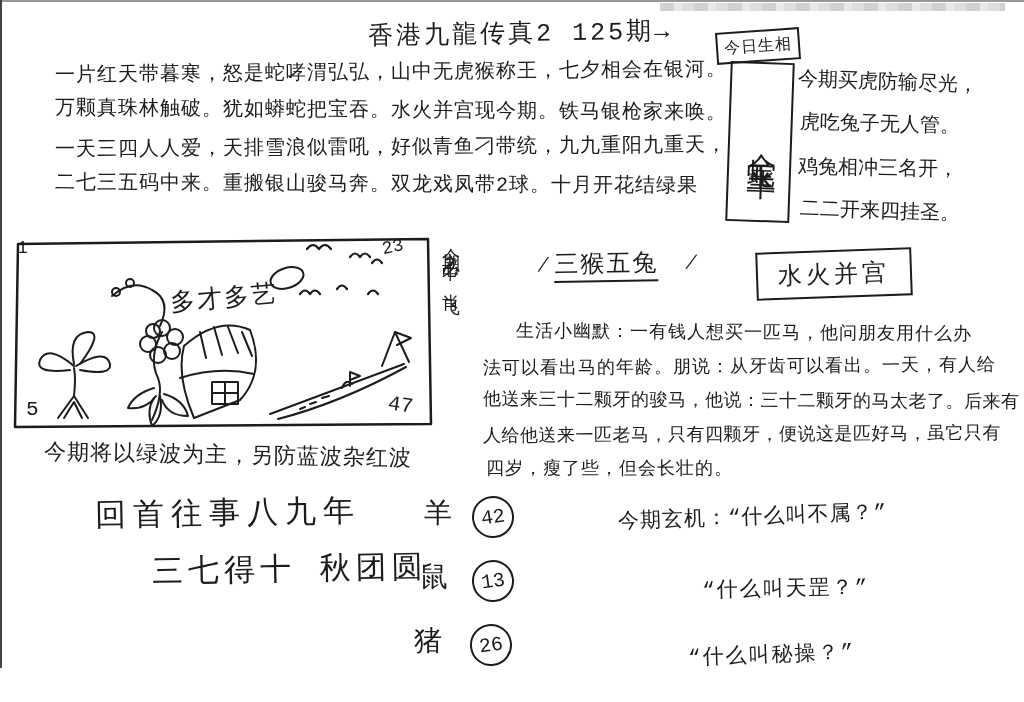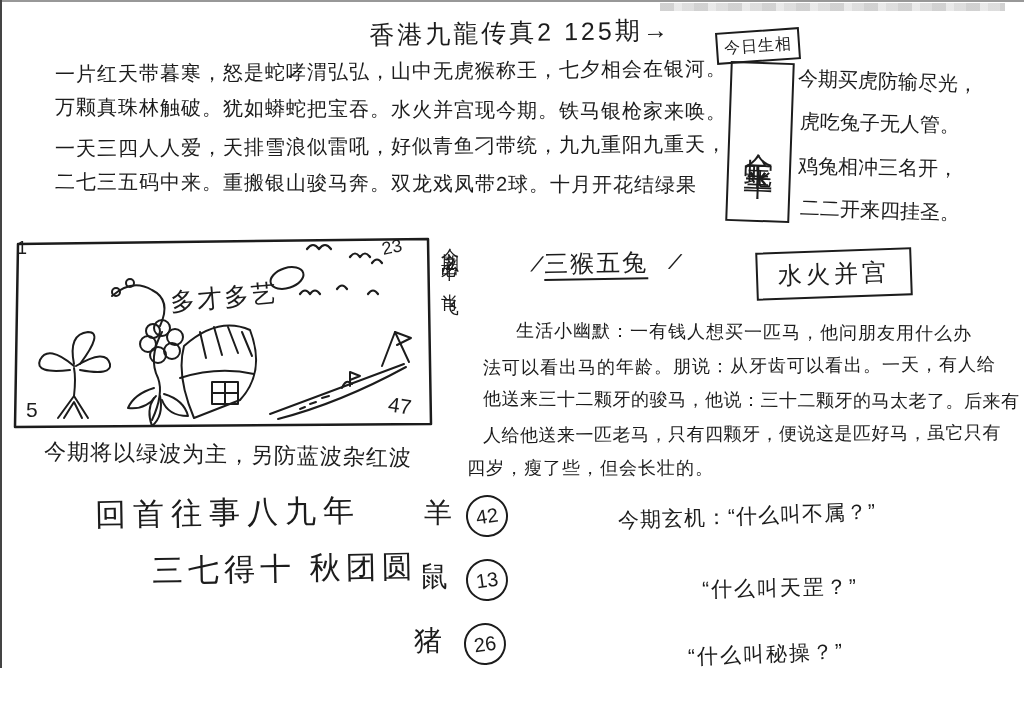--- a/index.html
+++ b/index.html
@@ -1,17 +1,17 @@
 <!DOCTYPE html>
 <html><head>
 <meta charset="utf-8">
 <style>
   html,body{margin:0;padding:0;background:#e8e8e8;}
   #page{position:relative;width:1024px;height:702px;background:#ffffff;overflow:hidden;
-        font-family:Liberation Sans, sans-serif;color:#1c1c1c;}
+        font-family:Liberation Mono, monospace;color:#1c1c1c;}
   .hand{position:absolute;white-space:nowrap;color:#1c1c1c;}
   .vert{writing-mode:vertical-rl;text-orientation:upright;}
   .sketch{position:absolute;}
   .circle-num{display:inline-flex;align-items:center;justify-content:center;
         border:2px solid #1c1c1c;border-radius:50%;width:38px;height:38px;
         font-size:20px;transform:rotate(-8deg);}
   .boxed{border:2px solid #1c1c1c;display:flex;align-items:center;justify-content:center;}
   .edge{position:absolute;background:#444;}
   .smudge{position:absolute;opacity:.45;background:repeating-linear-gradient(90deg,#9a9a9a 0 14px,#cfcfcf 14px 22px,#b5b5b5 22px 34px);}
 </style>
@@ -118,21 +118,21 @@
     <span style="display:inline-block;transform:rotate(8deg);margin-right:4px;">∕</span><span style="border-bottom:2px solid #1c1c1c;padding-bottom:2px;letter-spacing:2px;">三猴五兔</span><span style="display:inline-block;transform:rotate(10deg);margin-left:26px;">∕</span>
   </div>
   <div class="boxed" style="position:absolute;left:756px;top:250px;width:152px;height:44px;transform:rotate(-2deg);">
     <span class="hand" style="position:static;font-size:24px;letter-spacing:4px;">水火并宫</span>
   </div>
 
   <div class="hand" style="left:516px;top:320px;font-size:18px;letter-spacing:1px;transform:rotate(.4deg);">生活小幽默：一有钱人想买一匹马，他问朋友用什么办</div>
   <div class="hand" style="left:483px;top:354px;font-size:18px;letter-spacing:1px;transform:rotate(-.4deg);">法可以看出马的年龄。朋说：从牙齿可以看出。一天，有人给</div>
   <div class="hand" style="left:483px;top:388px;font-size:18px;letter-spacing:.5px;transform:rotate(.3deg);">他送来三十二颗牙的骏马，他说：三十二颗牙的马太老了。后来有</div>
   <div class="hand" style="left:483px;top:422px;font-size:18px;letter-spacing:.5px;transform:rotate(-.3deg);">人给他送来一匹老马，只有四颗牙，便说这是匹好马，虽它只有</div>
-  <div class="hand" style="left:467px;top:456px;font-size:18px;letter-spacing:1px;">四岁，瘦了些，但会长壮的。</div>
+  <div class="hand" style="left:486px;top:456px;font-size:18px;letter-spacing:1px;">四岁，瘦了些，但会长壮的。</div>
 
   <div class="hand" style="left:95px;top:492px;font-size:31px;letter-spacing:7px;transform:rotate(-1deg);">回首往事八九年</div>
   <div class="hand" style="left:152px;top:548px;font-size:31px;letter-spacing:5px;transform:rotate(-1deg);">三七得十 秋团圆</div>
 
   <div class="hand" style="left:424px;top:494px;">
     <span style="font-size:28px;margin-right:10px;">羊</span>
     <span class="circle-num">42</span>
   </div>
   <div class="hand" style="left:420px;top:558px;">
     <span style="font-size:28px;margin-right:14px;">鼠</span>

